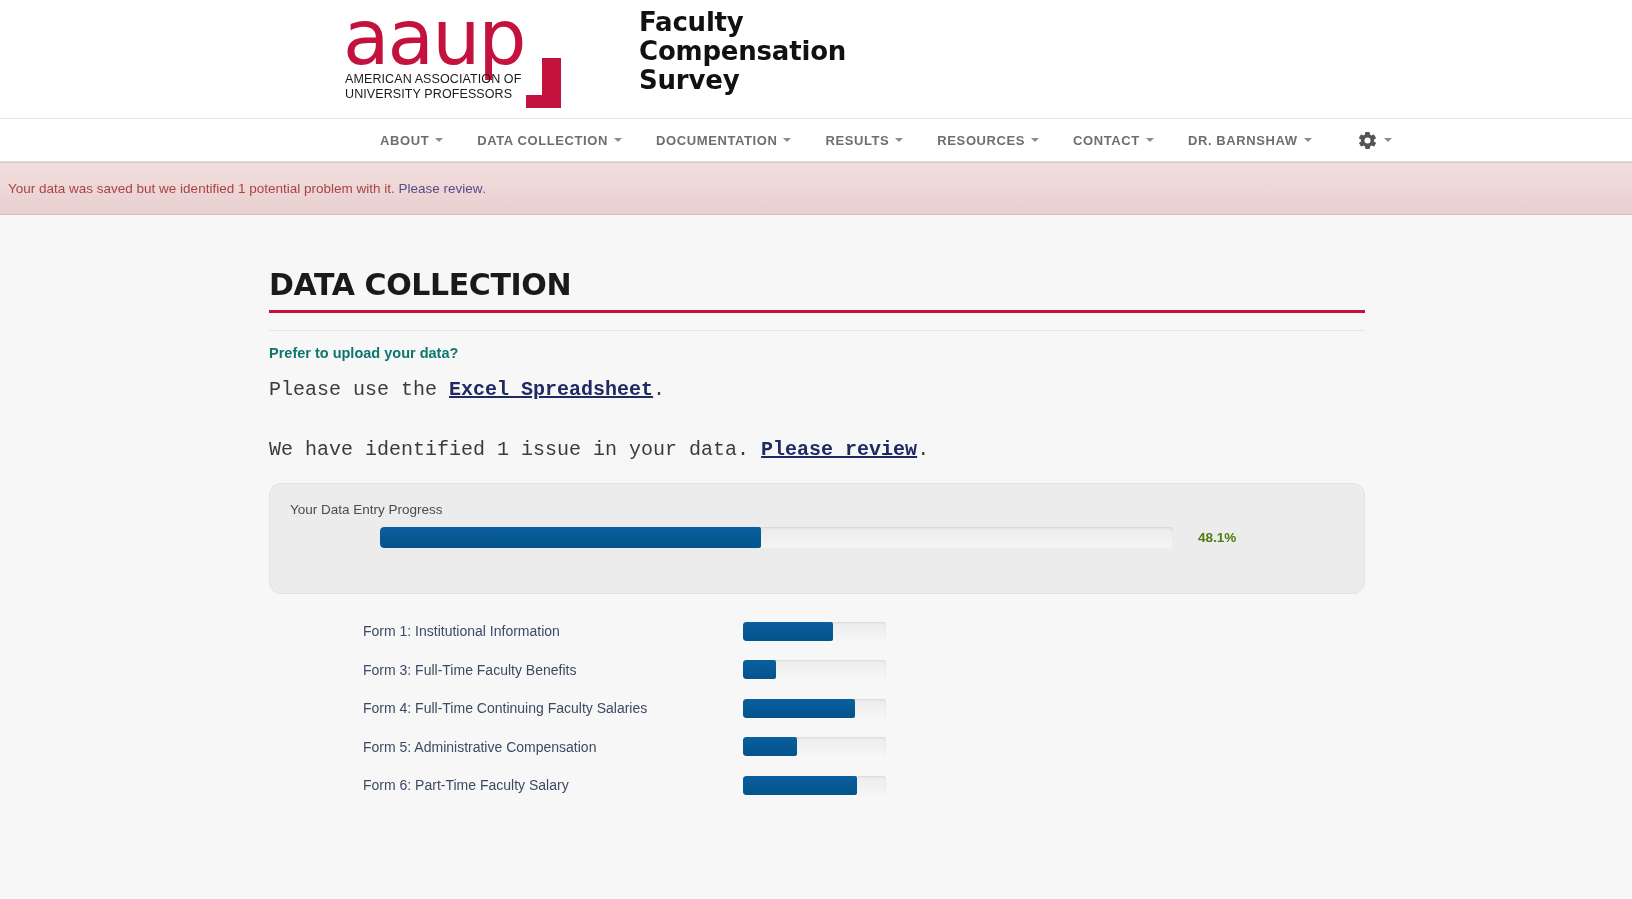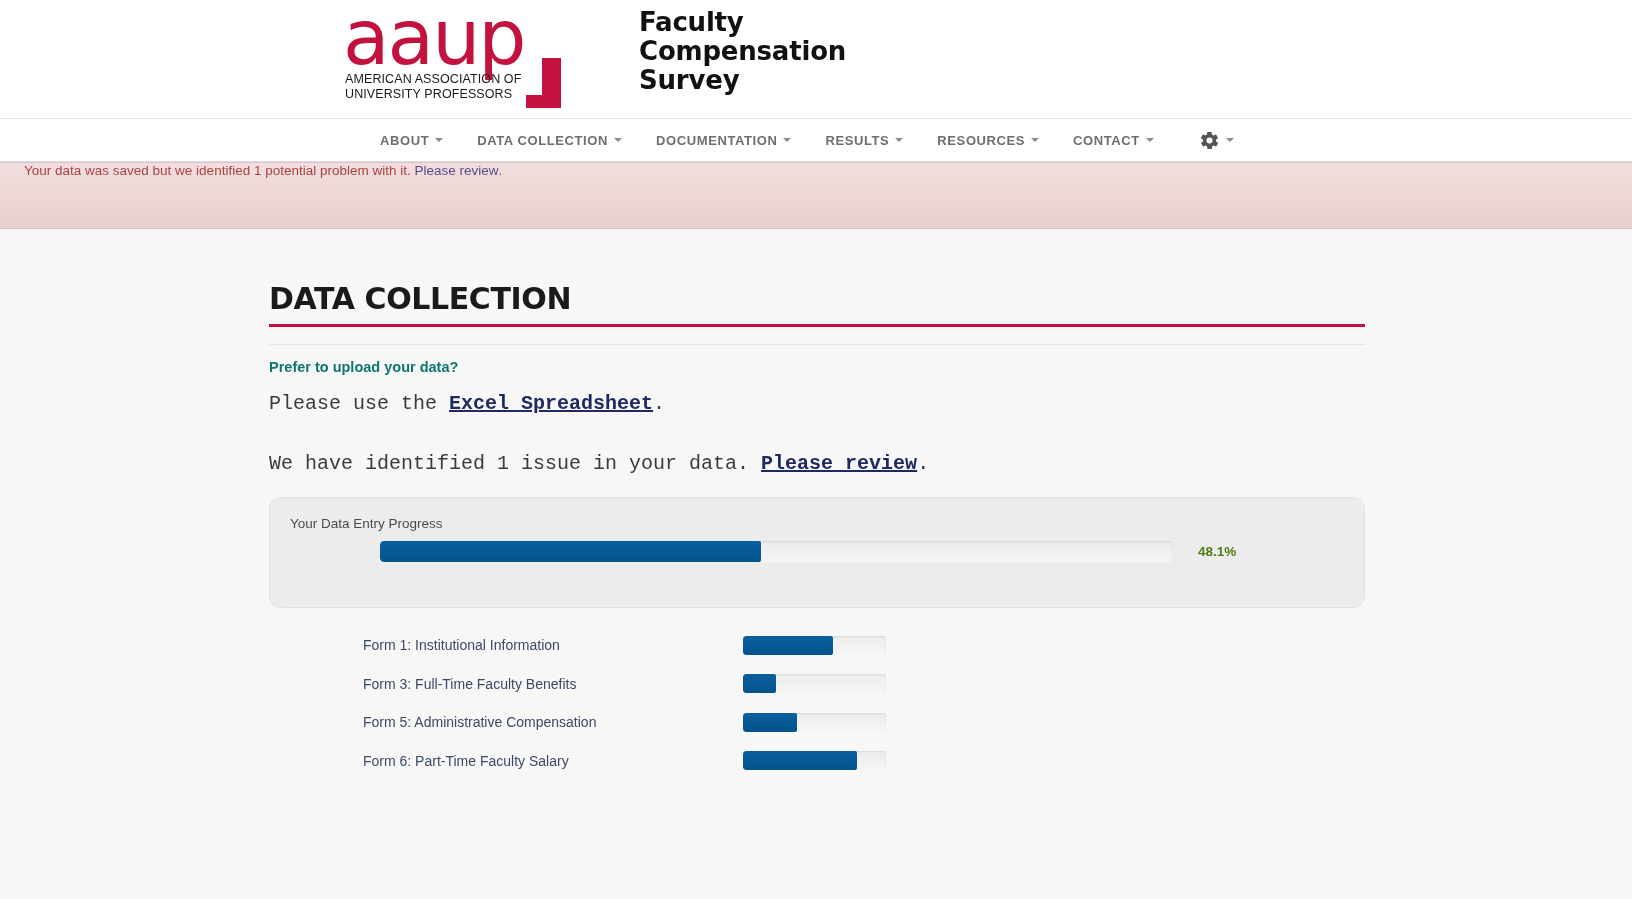--- a/index.html
+++ b/index.html
@@ -130,27 +130,28 @@
     align-items: center;
     padding: 0 10px 0 28px;
     height: 42px;
     cursor: pointer;
   }
   .gear-glyph { display:block; }
 
   
   .alert-bar {
     margin: 0;
-    height: 67px;
+    height: 53px;
     box-sizing: border-box;
     background: linear-gradient(to bottom, #f2dede 0%, #e8cfcf 100%);
     border-top: 1px solid #e0c3c3;
     border-bottom: 1px solid #dcbdbd;
     display: flex;
-    padding-left: 24px;
+    align-items: center;
+    padding-left: 8px;
     font-size: 13.5px;
     color: #a94442;
   }
   .alert-bar a {
     color: #5a4a8a;
     text-decoration: none;
   }
 
   
   .content {
@@ -309,20 +310,24 @@
       <span class="caret"></span>
     </div>
     <div class="nav-item">
       <span>RESOURCES</span>
       <span class="caret"></span>
     </div>
     <div class="nav-item">
       <span>CONTACT</span>
       <span class="caret"></span>
     </div>
+    <div class="nav-item">
+      <span>DR. BARNSHAW</span>
+      <span class="caret"></span>
+    </div>
     <div class="nav-gear">
       <svg class="gear-glyph" width="21" height="21" viewBox="0 0 24 24" fill="#555555">
         <path d="M19.4 13a7.8 7.8 0 0 0 0-2l2.1-1.6a.5.5 0 0 0 .1-.6l-2-3.4a.5.5 0 0 0-.6-.2l-2.5 1a7.6 7.6 0 0 0-1.7-1l-.4-2.6a.5.5 0 0 0-.5-.4h-4a.5.5 0 0 0-.5.4l-.4 2.6a7.6 7.6 0 0 0-1.7 1l-2.5-1a.5.5 0 0 0-.6.2l-2 3.4a.5.5 0 0 0 .1.6L4.6 11a7.8 7.8 0 0 0 0 2l-2.1 1.6a.5.5 0 0 0-.1.6l2 3.4a.5.5 0 0 0 .6.2l2.5-1a7.6 7.6 0 0 0 1.7 1l.4 2.6a.5.5 0 0 0 .5.4h4a.5.5 0 0 0 .5-.4l.4-2.6a7.6 7.6 0 0 0 1.7-1l2.5 1a.5.5 0 0 0 .6-.2l2-3.4a.5.5 0 0 0-.1-.6L19.4 13zM12 15.5A3.5 3.5 0 1 1 15.5 12 3.5 3.5 0 0 1 12 15.5z"></path>
       </svg>
       <span class="caret"></span>
     </div>
   </div>
 </nav>
 
 <div class="alert-bar">
@@ -362,20 +367,26 @@
       </div>
 
 
       <div class="form-row">
         <a href="#" class="form-link">Form 3: Full-Time Faculty Benefits</a>
         <div class="form-track">
           <div class="form-fill" style="width: 23%;"></div>
         </div>
       </div>
 
+      <div class="form-row">
+        <a href="#" class="form-link">Form 4: Full-Time Continuing Faculty Salaries</a>
+        <div class="form-track">
+          <div class="form-fill" style="width: 78%;"></div>
+        </div>
+      </div>
 
       <div class="form-row">
         <a href="#" class="form-link">Form 5: Administrative Compensation</a>
         <div class="form-track">
           <div class="form-fill" style="width: 38%;"></div>
         </div>
       </div>
 
       <div class="form-row">
         <a href="#" class="form-link">Form 6: Part-Time Faculty Salary</a>

